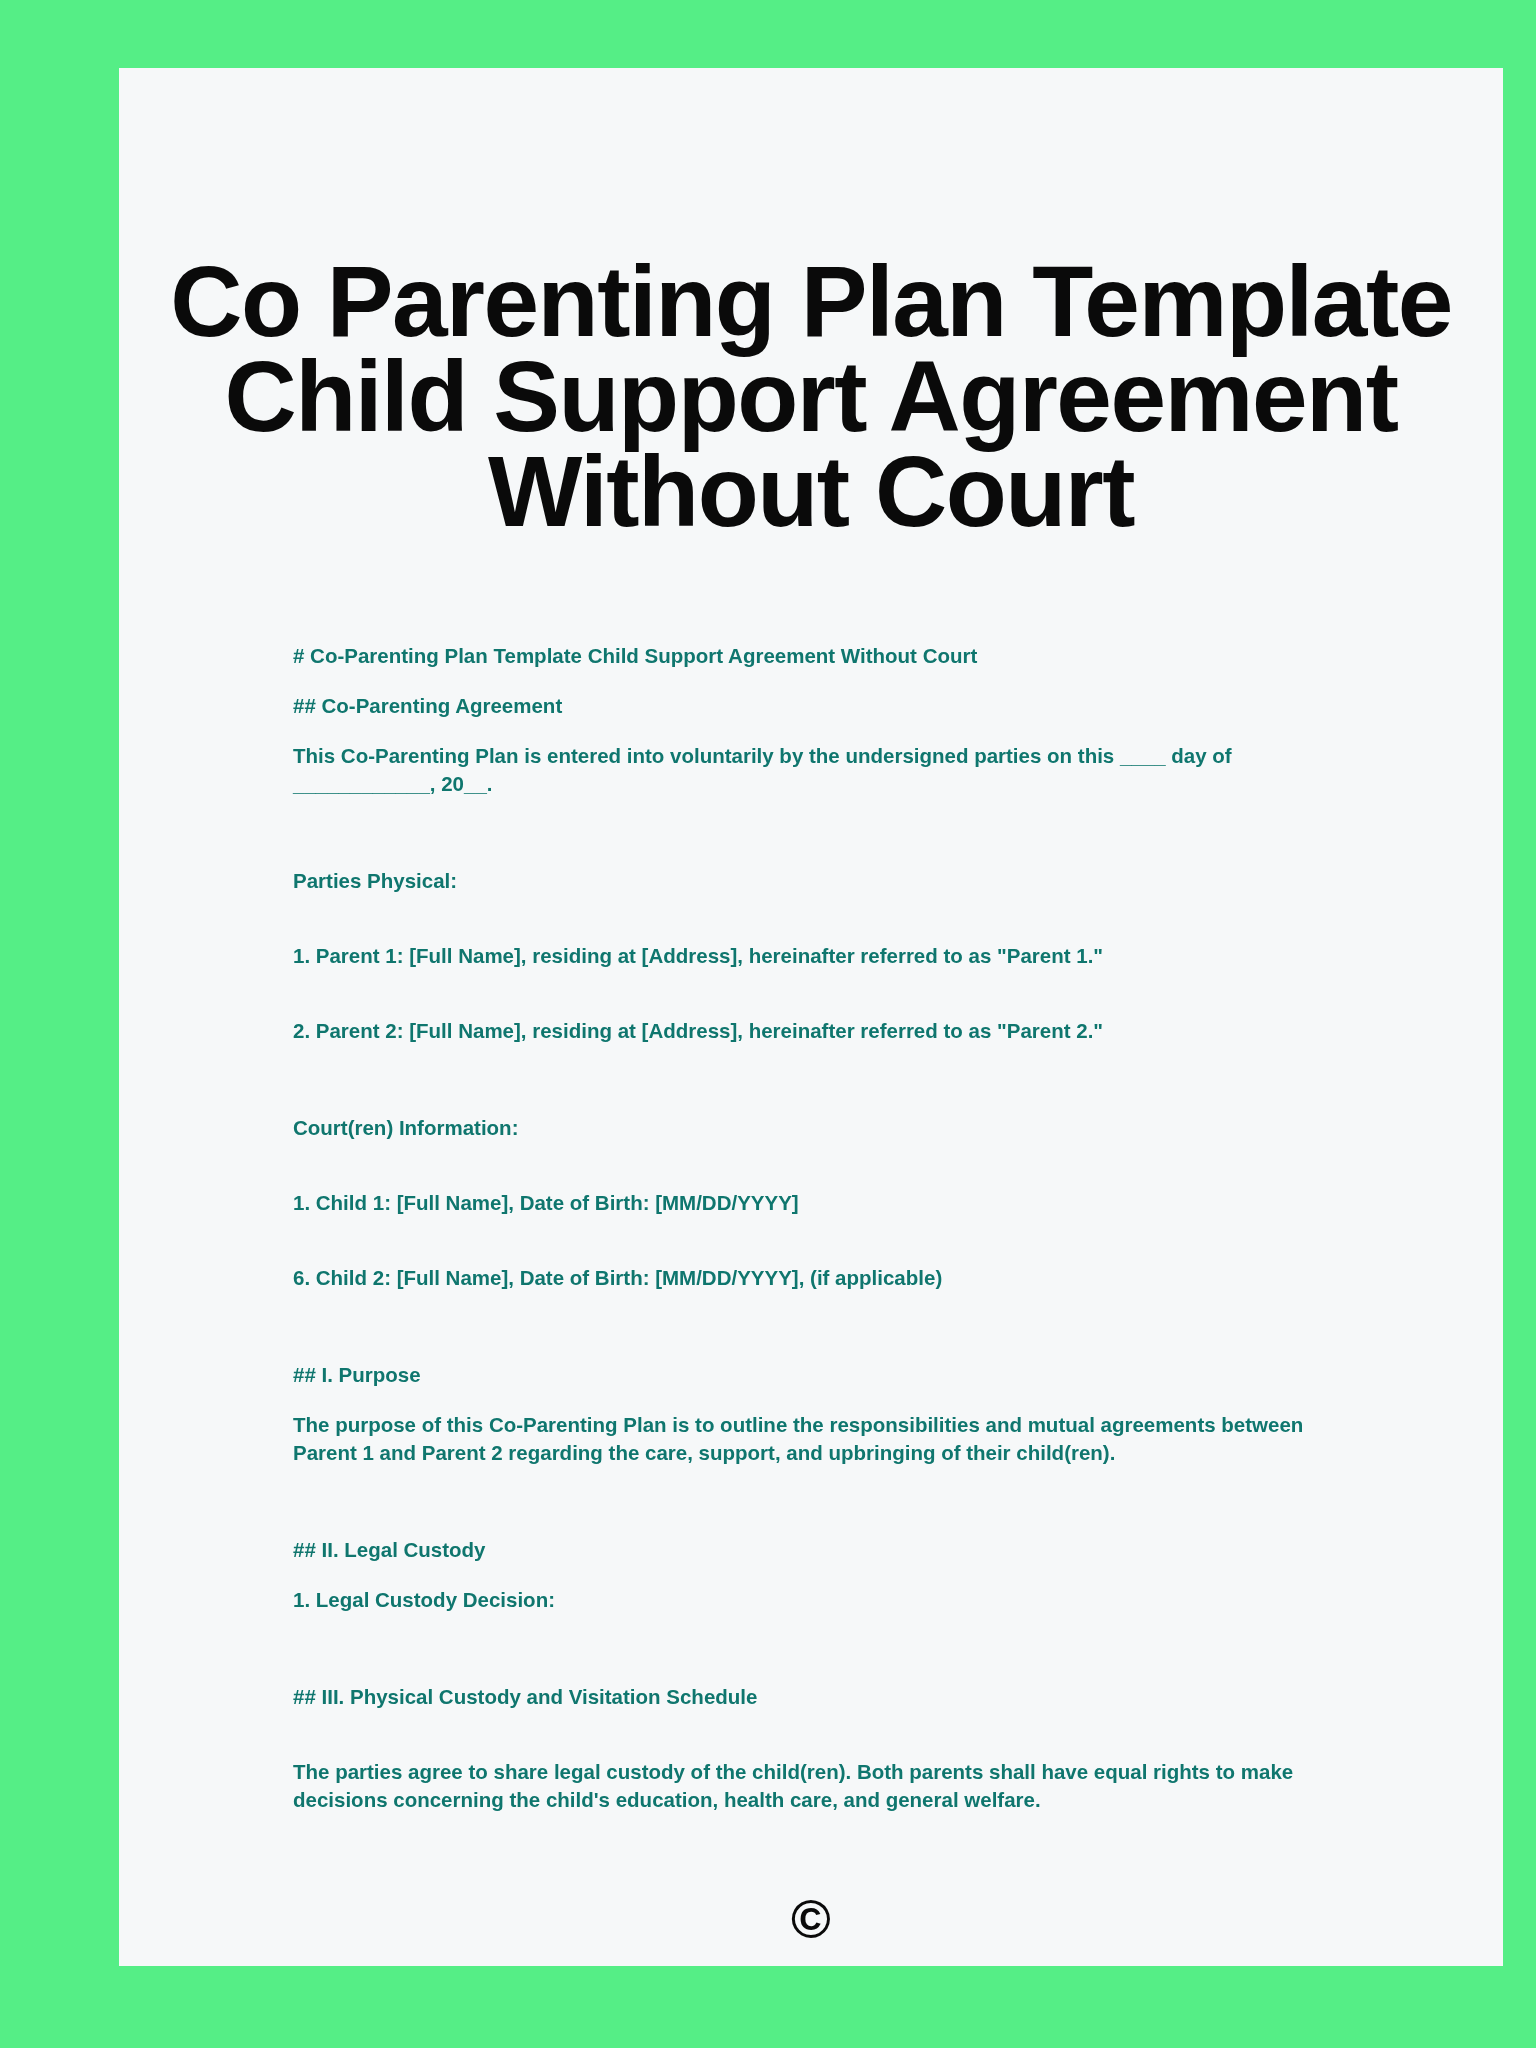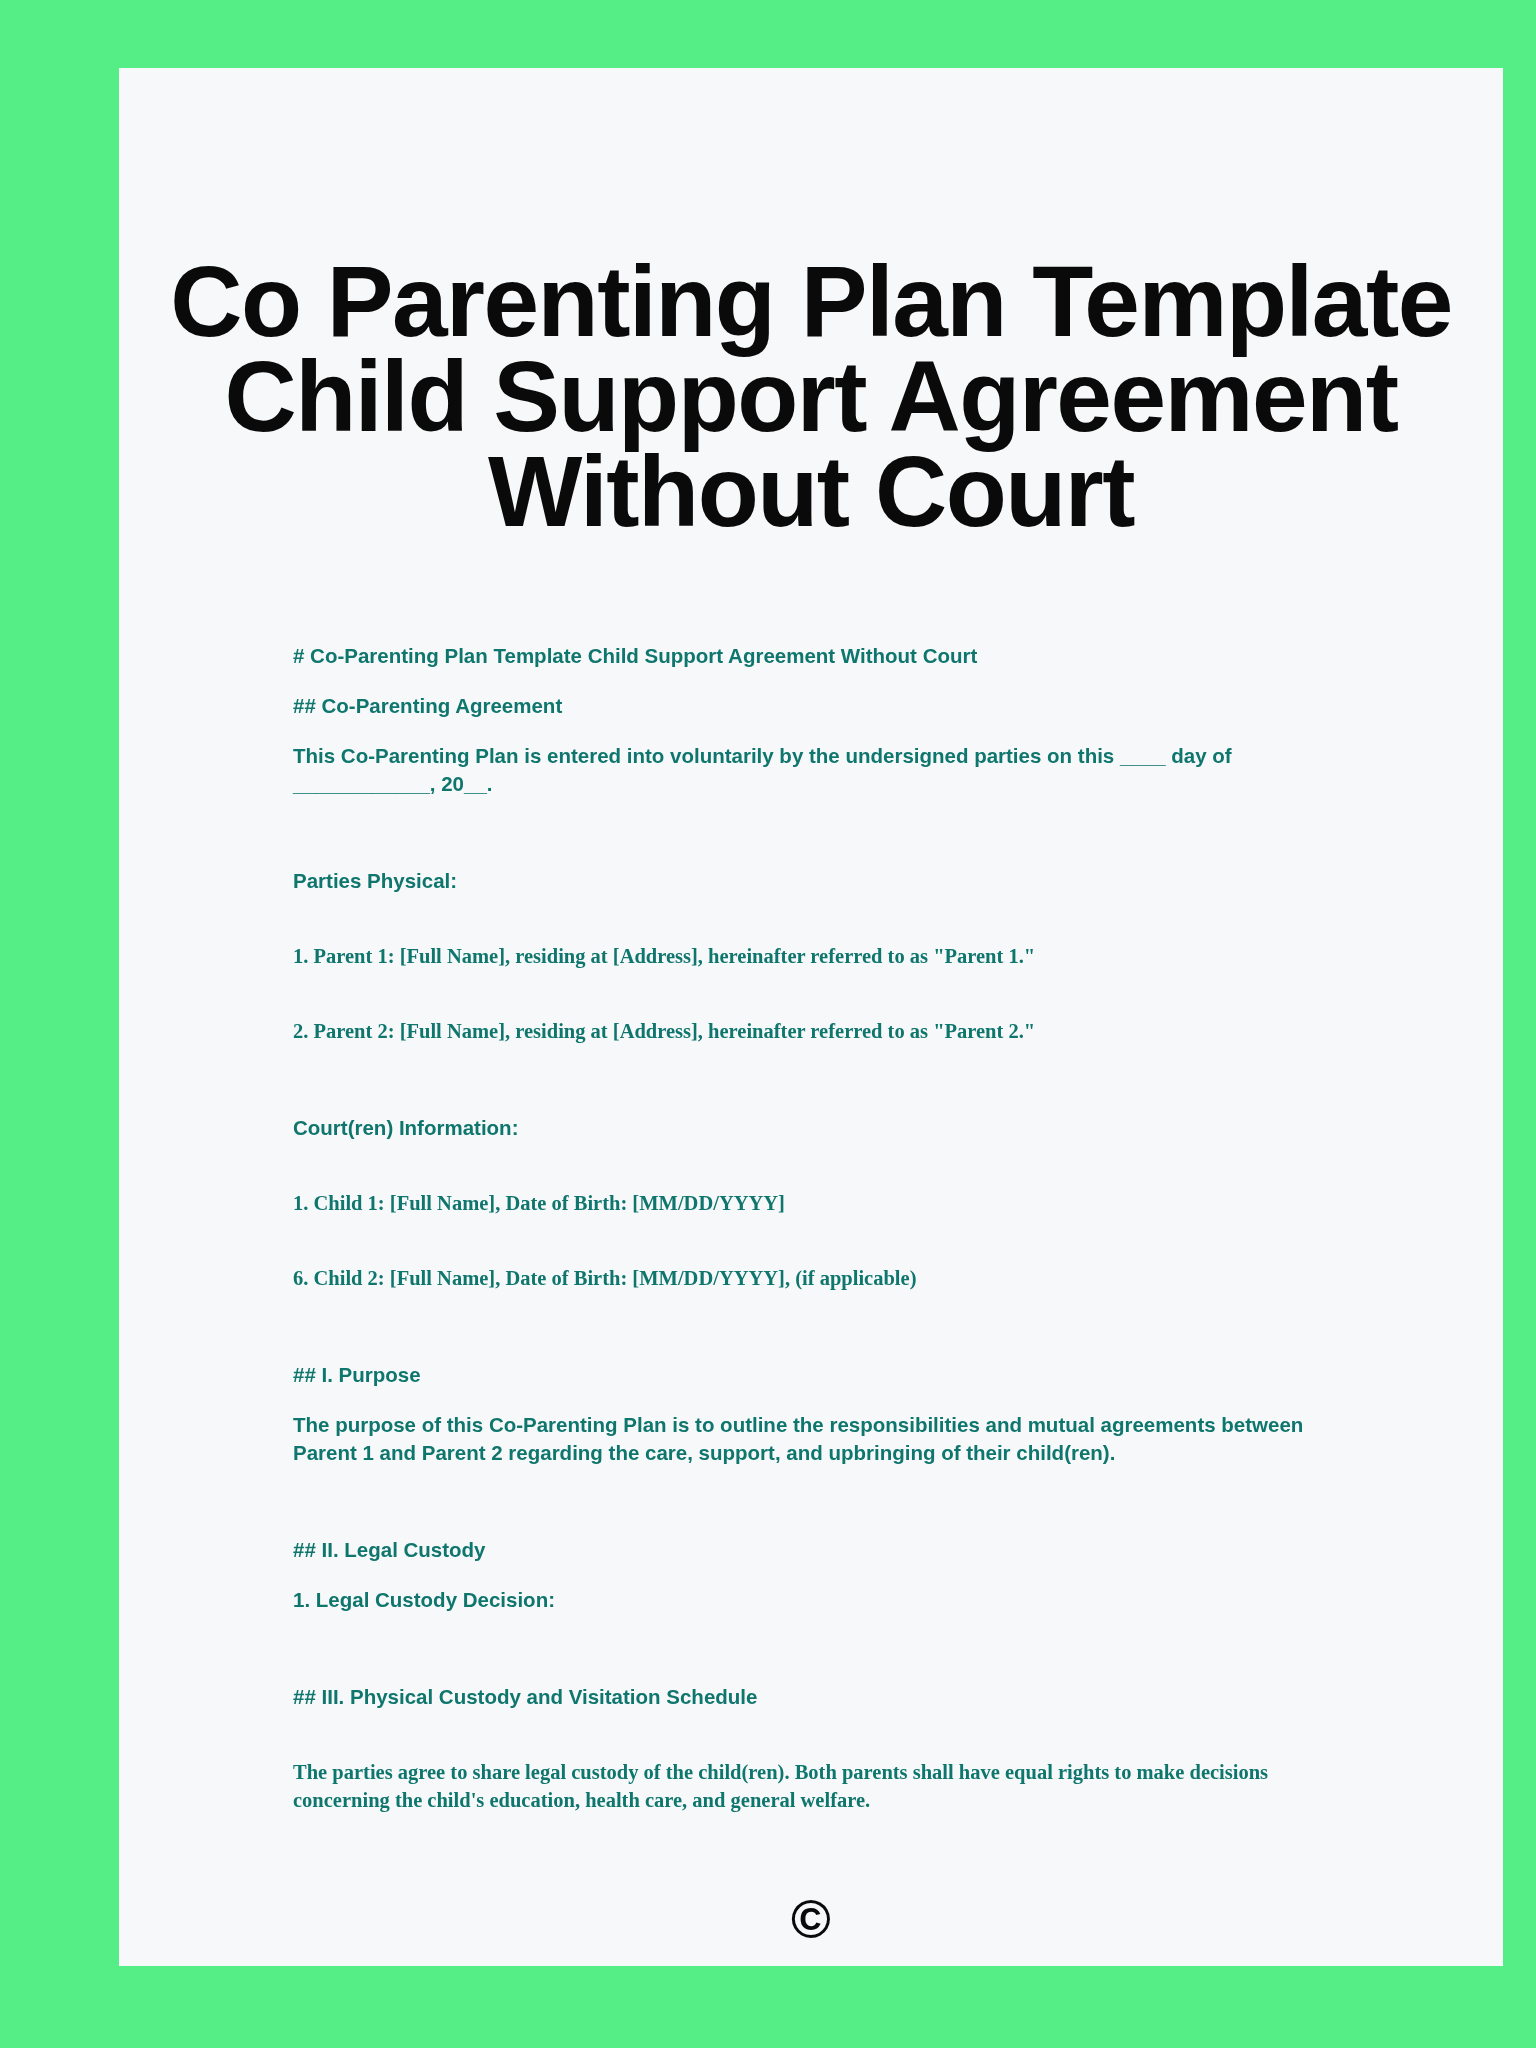--- a/index.html
+++ b/index.html
@@ -33,21 +33,21 @@
     margin: 103px 0 0 174px;
     width: 1020px;
     font-weight: bold;
     font-size: 20.5px;
     line-height: 28px;
     color: #0d0d0d;
   }
   .doc-body p { margin: 0; }
   .sp-first  { margin-top: 0; }
   .sp-normal { margin-top: 22px !important; }
-  .sp-medium { margin-top: 47px !important; font-family: Liberation Serif, serif; }
+  .sp-medium { margin-top: 47px !important; }
   .sp-large  { margin-top: 69px !important; }
   .copyright-mark {
     position: absolute;
     left: 0;
     right: 0;
     bottom: 20px;
     text-align: center;
     font-weight: bold;
     font-size: 54px;
     line-height: 1;

